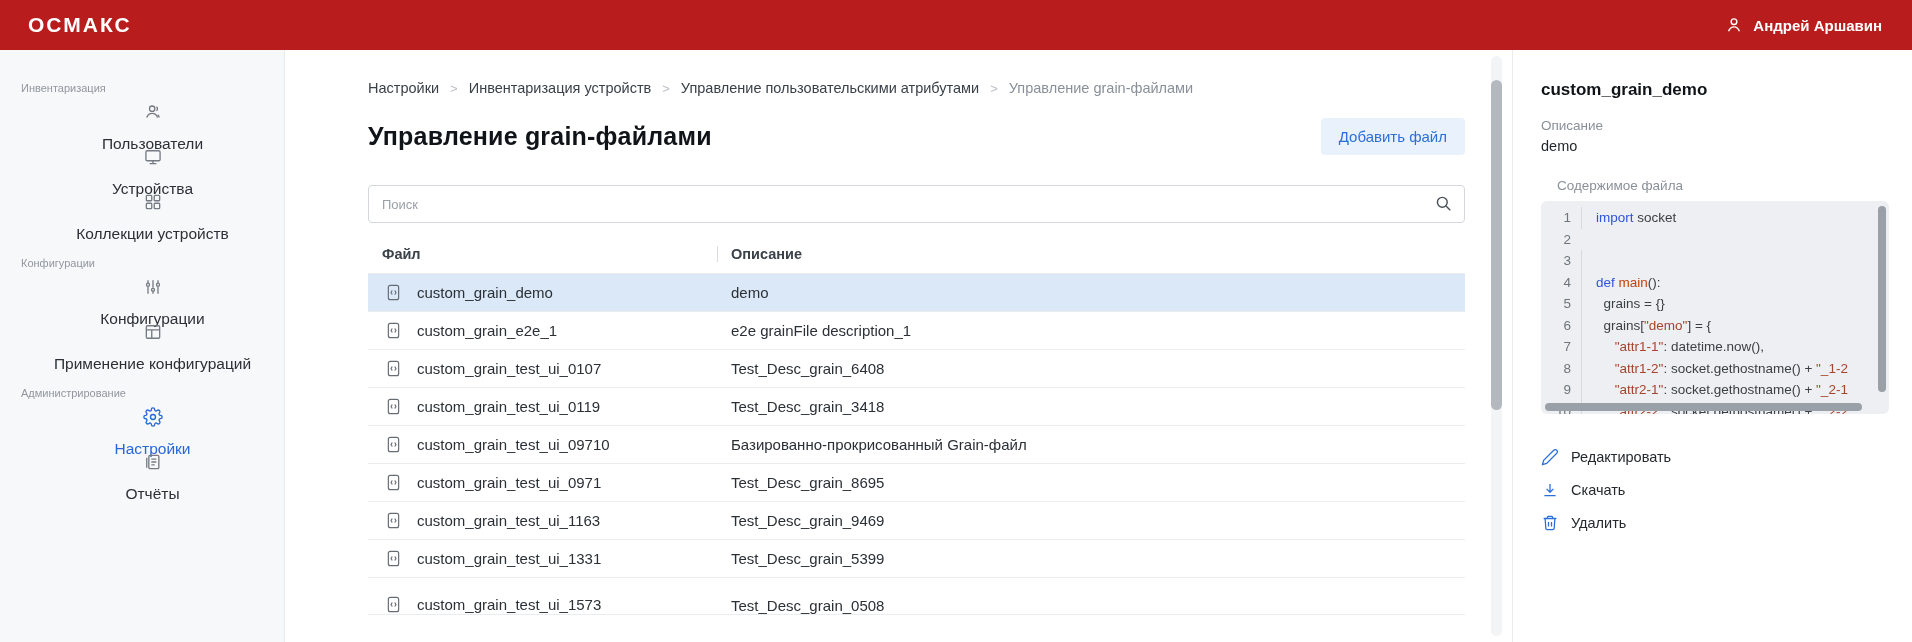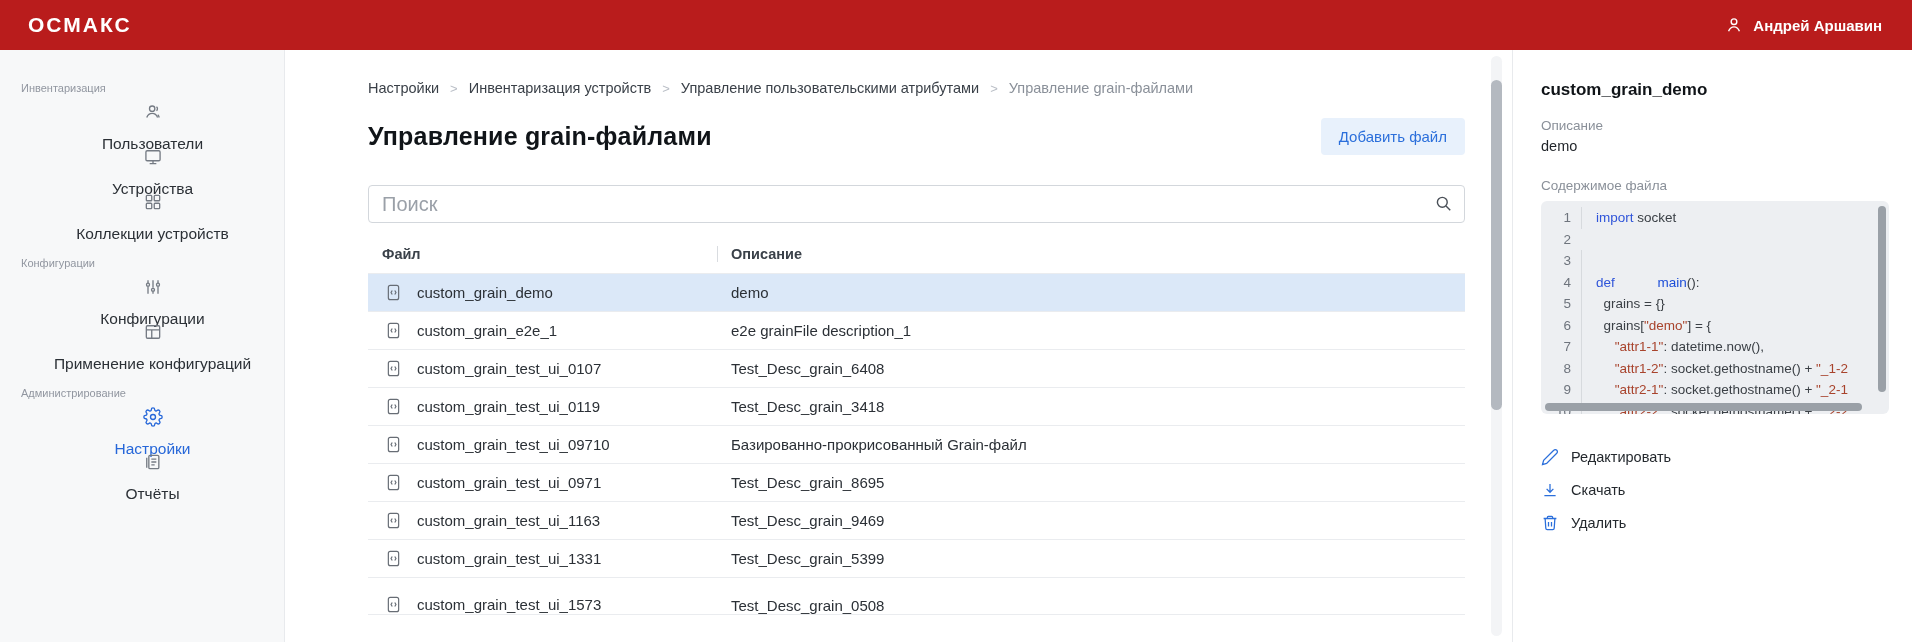--- a/index.html
+++ b/index.html
@@ -38,21 +38,21 @@
   .crumb { cursor:pointer; }
   .crumb.current { color:#8a9099; cursor:default; }
 
   .title-row { display:flex; align-items:center; justify-content:space-between; margin-top:22px; }
   .page-title { font-size:25px; font-weight:700; color:#101418; letter-spacing:.2px; }
   .add-btn { background:#e8f1fc; color:#2b6fdb; border:none; font-family:inherit;
     font-size:15px; padding:10px 18px; border-radius:4px; cursor:pointer;margin-left:44px; }
 
   .search-wrap { position:relative; margin-top:30px; }
   .search-input { width:100%; height:38px; border:1px solid #d3d7dc; border-radius:4px;
-    font-family:inherit; font-size:20px; color:#0f766e; padding:0 40px 0 13px; outline:none; }
+    font-family:inherit; font-size:13px; color:#0f766e; padding:0 40px 0 13px; outline:none; }
   .search-input::placeholder { color:#9aa0a8; }
   .search-ic { position:absolute; right:12px; top:9px; width:19px; height:19px; color:#4a5058; }
 
   .table { margin-top:12px; }
   .thead { display:flex; height:38px; align-items:center; font-size:14.5px; font-weight:700;
     color:#3a4149; }
   .th-file { flex:0 0 350px; padding-left:14px; border-right:1px solid #d9dce0;
     height:16px; line-height:16px; }
   .th-desc { flex:1 1 auto; padding-left:13px; height:16px; line-height:16px; }
   .trow { display:flex; height:38px; align-items:center; border-top:1px solid #eaecef;
@@ -67,30 +67,30 @@
     background:#f3f4f6; border-radius:6px; }
   .main-scroll-thumb { position:absolute; top:24px; left:0; width:11px; height:330px;
     background:#b4b9c0; border-radius:6px; cursor:grab; }
 
   
   .rightpanel { width:400px; flex:0 0 400px; border-left:1px solid #e8eaed;
     padding:30px 24px 0 28px; background:#fff; }
   .detail-title { font-size:17px; font-weight:700; color:#101418; }
   .detail-label { font-size:13.5px; color:#8a9099; margin-top:18px; }
   .detail-value { font-size:14.5px; color:#1f2328; margin-top:5px; }
-  .detail-label.second { margin-top:24px; }
+  .detail-label.second { margin-top:24px;margin-left:16px; }
 
   .codeblock { position:relative; margin-top:8px; width:348px; height:213px;
     background:#edeff2; border-radius:6px; overflow:hidden; padding-top:6px; }
   .code-line { display:flex; height:21.5px; line-height:21.5px; font-size:13.5px; }
   .lineno { flex:0 0 40px; text-align:right; padding-right:10px; color:#6e747d; }
   .code-text { border-left:1px solid #d7dade; padding-left:14px; white-space:pre;
     overflow:hidden; flex:1 1 auto; color:#3b4046; }
   .tok-kw { color:#2f54d9;text-align:right; }
-  .tok-fn { color:#1d4ed8;margin-left:39px; }
+  .tok-fn { color:#c2410c; }
   .tok-str { color:#a8432c; }
   .code-hscroll { position:absolute; left:4px; bottom:3px; width:330px; height:8px; }
   .code-hscroll .thumb { width:96%; height:8px; background:#9aa0a7; border-radius:4px; cursor:grab; }
   .code-vscroll { position:absolute; right:3px; top:5px; width:8px; height:200px; }
   .code-vscroll .thumb { width:8px; height:186px; background:#9aa0a7; border-radius:4px; cursor:grab; }
 
   .actions { margin-top:32px; display:flex; flex-direction:column; gap:11px; }
   .action-row { display:flex; align-items:center; gap:12px; height:22px; cursor:pointer;
     font-size:14.5px; color:#24292e; }
   .action-row .ic { width:18px; height:18px; color:#2b6fdb; flex:0 0 18px; }

